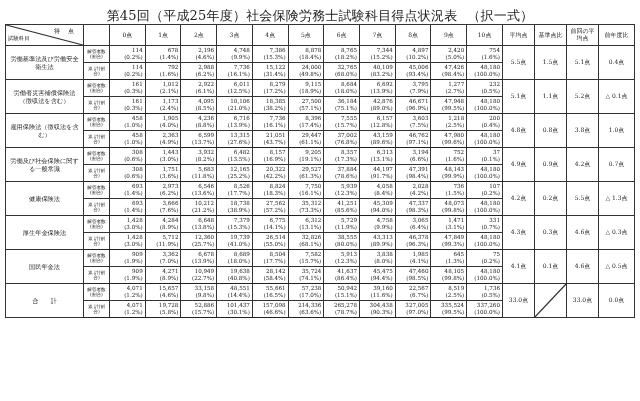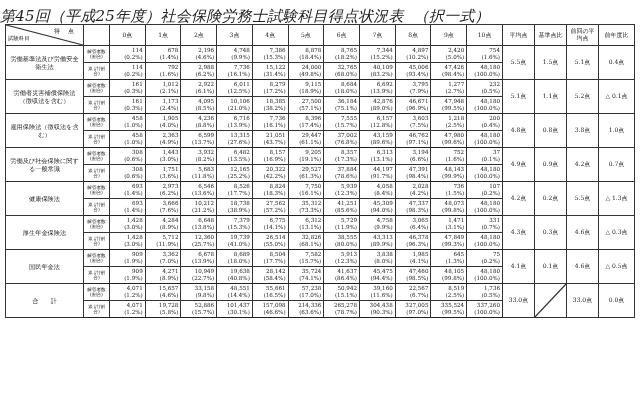--- a/index.html
+++ b/index.html
@@ -1,19 +1,19 @@
 <!DOCTYPE html>
 <html><head>
 <meta charset="utf-8">
 <style>
   html, body { margin: 0; padding: 0; background: #ffffff; }
   body { width: 640px; height: 401px; overflow: hidden; position: relative;
          font-family: "DejaVu Serif", "Liberation Serif", serif; color: #222; }
-  .title { position: absolute; top: 7px; left: 0; width: 640px; text-align: left;
-           font-size: 15px; letter-spacing: 0.2px; font-style: italic; }
+  .title { position: absolute; top: 7px; left: 0; width: 640px; text-align: center;
+           font-size: 13px; letter-spacing: 0.2px; }
   .title .suffix { margin-left: 10px; }
   table.grid { position: absolute; top: 24px; left: 5px; width: 630px; border-collapse: collapse;
                table-layout: fixed; font-size: 5.6px; line-height: 6.6px; }
   table.grid td, table.grid th { border: 0.6px solid #333; padding: 0 2px; font-weight: normal; }
   table.grid { border: 1.3px solid #222; }
   th.hdr { height: 20px; text-align: center; font-size: 6px; }
   th.corner { position: relative; padding: 0; }
   th.corner svg { position: absolute; left: 0; top: 0; width: 100%; height: 100%; }
   th.corner .c-top { position: absolute; right: 6px; top: 3px; font-size: 6px; letter-spacing: 3px; }
   th.corner .c-bot { position: absolute; left: 2px; bottom: 3px; font-size: 5.4px; }

